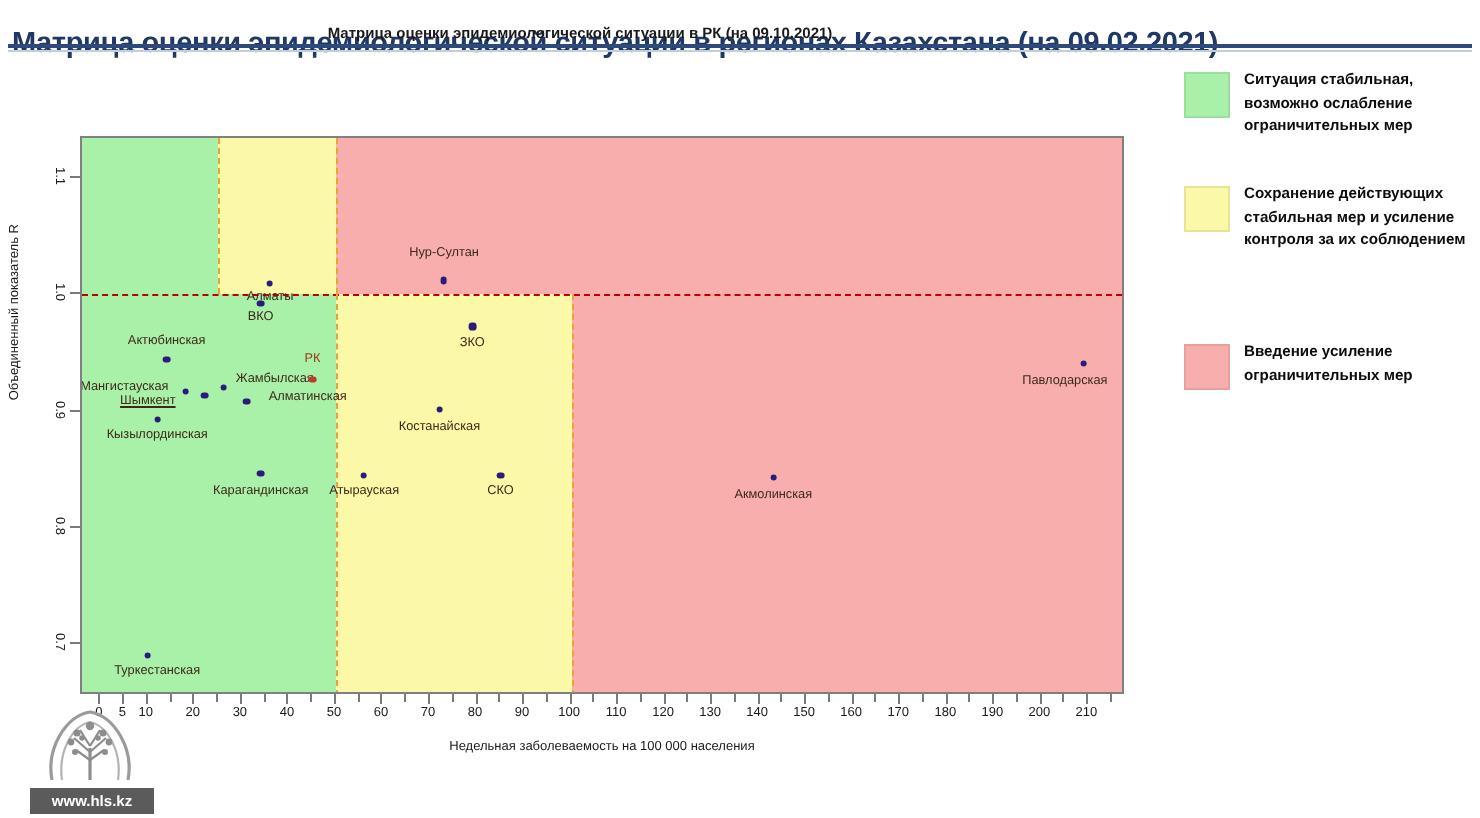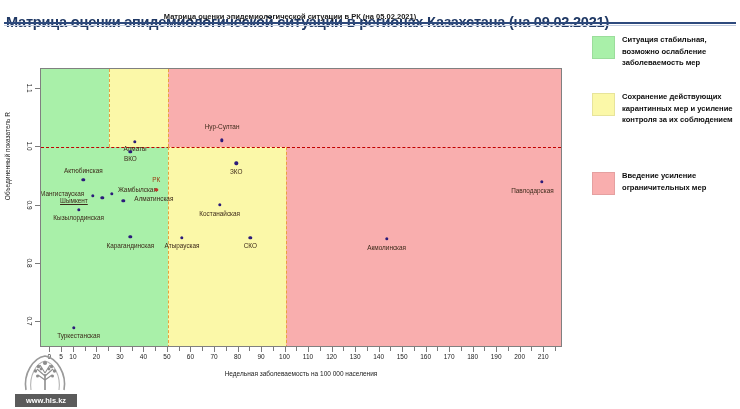--- a/index.html
+++ b/index.html
@@ -132,21 +132,21 @@
 </head>
 <body>
 
 <div id="slide-header">
   <div id="slide-title">Матрица оценки эпидемиологической ситуации в регионах Казахстана (на 09.02.2021)</div>
 </div>
 <div id="header-rule"></div>
 <div id="header-rule2"></div>
 
 <div id="chart-panel"></div>
-<div id="chart-title">Матрица оценки эпидемиологической ситуации в РК (на 05.02.2021)</div>
+<div id="chart-title">Матрица оценки эпидемиологической ситуации в РК (на 09.10.2021)</div>
 
 <div id="y-axis-title">Объединенный показатель R</div>
 <div id="x-axis-title">Недельная заболеваемость на 100 000 населения</div>
 
 <div id="plot-area">
   <div id="zones-layer">
       <div class="zone" style="left: 0px; top: 0px; width: 68.1892px; height: 78.4688px; background: rgb(169, 240, 169);"></div>
       <div class="zone" style="left: 68.1892px; top: 0px; width: 58.7838px; height: 78.4688px; background: rgb(251, 248, 168);"></div>
       <div class="zone" style="left: 126.973px; top: 0px; width: 395.027px; height: 78.4688px; background: rgb(249, 174, 174);"></div>
       <div class="zone" style="left: 0px; top: 78.4688px; width: 126.973px; height: 200.531px; background: rgb(169, 240, 169);"></div>
@@ -275,25 +275,25 @@
     <div class="ylab" style="left: 33px; top: 204.594px;">0.9</div>
     <div class="tick-y" style="top: 146.469px;"></div>
     <div class="ylab" style="left: 33px; top: 146.469px;">1.0</div>
     <div class="tick-y" style="top: 88.3437px;"></div>
     <div class="ylab" style="left: 33px; top: 88.3437px;">1.1</div>
   </div>
 
 <div id="legend">
     <div class="leg-row" style="top: 0px;">
       <div class="leg-swatch" style="background: rgb(169, 240, 169);"></div>
-      <div class="leg-text">Ситуация стабильная, возможно ослабление заболеваемость мер</div>
+      <div class="leg-text">Ситуация стабильная, возможно ослабление ограничительных мер</div>
     </div>
     <div class="leg-row" style="top: 57px;">
       <div class="leg-swatch" style="background: rgb(251, 248, 168);"></div>
-      <div class="leg-text">Сохранение действующих карантинных мер и усиление контроля за их соблюдением</div>
+      <div class="leg-text">Сохранение действующих стабильная мер и усиление контроля за их соблюдением</div>
     </div>
     <div class="leg-row" style="top: 136px;">
       <div class="leg-swatch" style="background: rgb(249, 174, 174);"></div>
       <div class="leg-text">Введение усиление ограничительных мер</div>
     </div>
   </div>
 
 <div id="footer-logo">
   <svg id="logo-mark" viewBox="0 0 48 42">
     <path d="M5 38 C 2 22, 12 6, 24 4 C 36 6, 46 22, 43 38" fill="none" stroke="#9a9a9a" stroke-width="1.6"></path>

